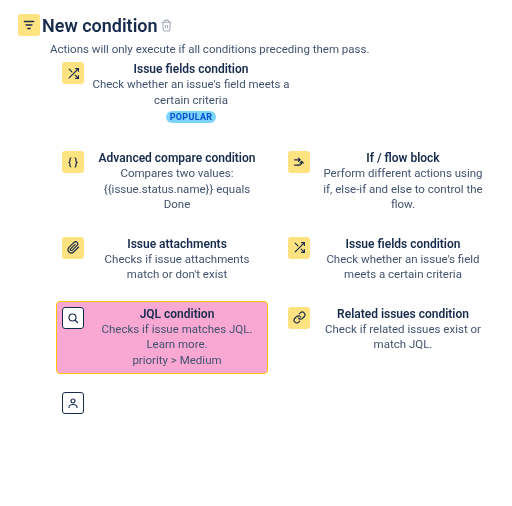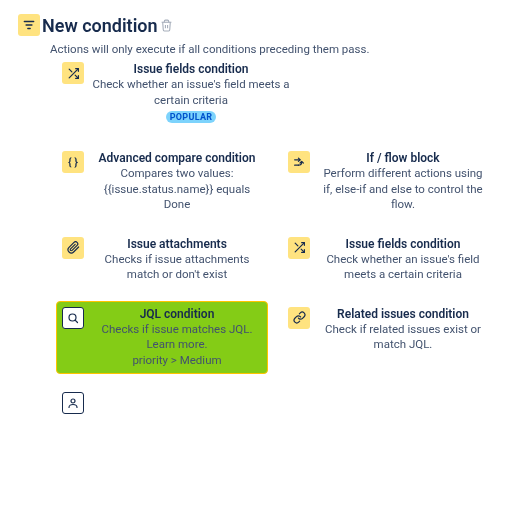--- a/index.html
+++ b/index.html
@@ -55,21 +55,21 @@
   .card {
     display: flex;
     align-items: flex-start;
     gap: 8px;
     padding: 6px;
     border-radius: 4px;
     cursor: pointer;
     text-align: center;
   }
   .card.selected {
-    background: #84cc16;
+    background: #f9a8d4;
     border: 1px solid #FFC400;
     padding: 5px;
   }
   .card-icon {
     width: 22px; height: 22px;
     min-width: 22px;
     background: #FFE380;
     border-radius: 3px;
     display: flex; align-items: center; justify-content: center;
     font-size: 11px;

